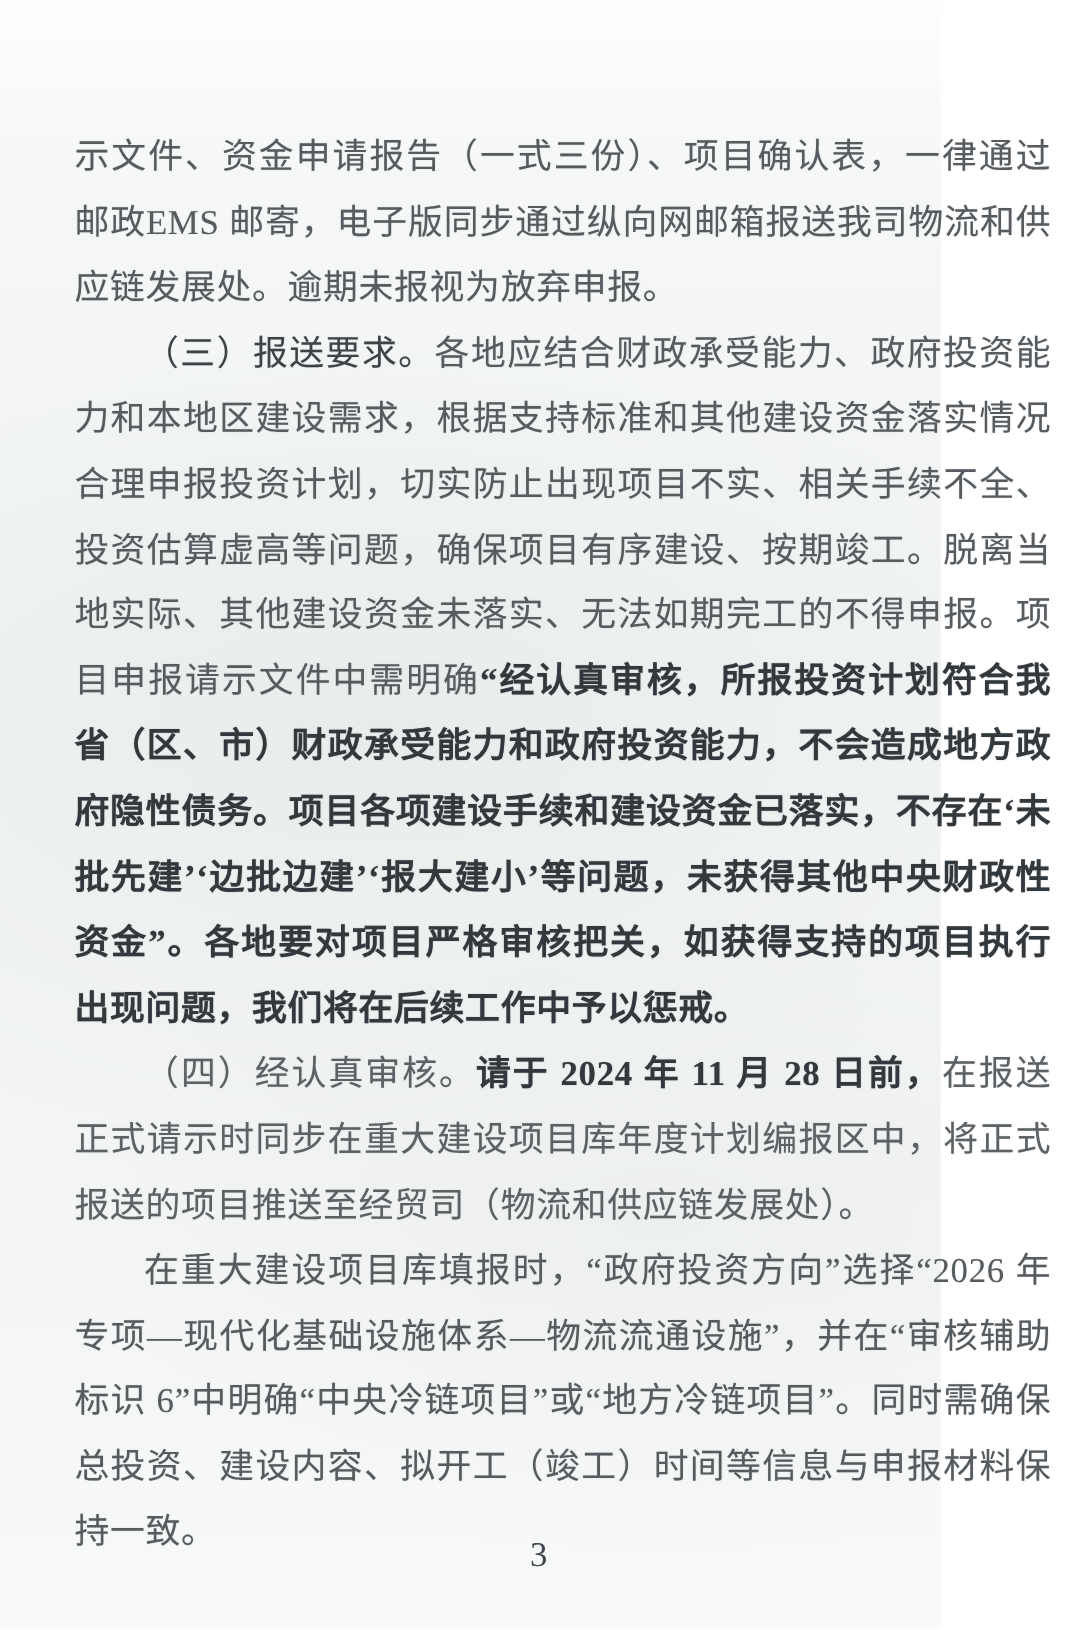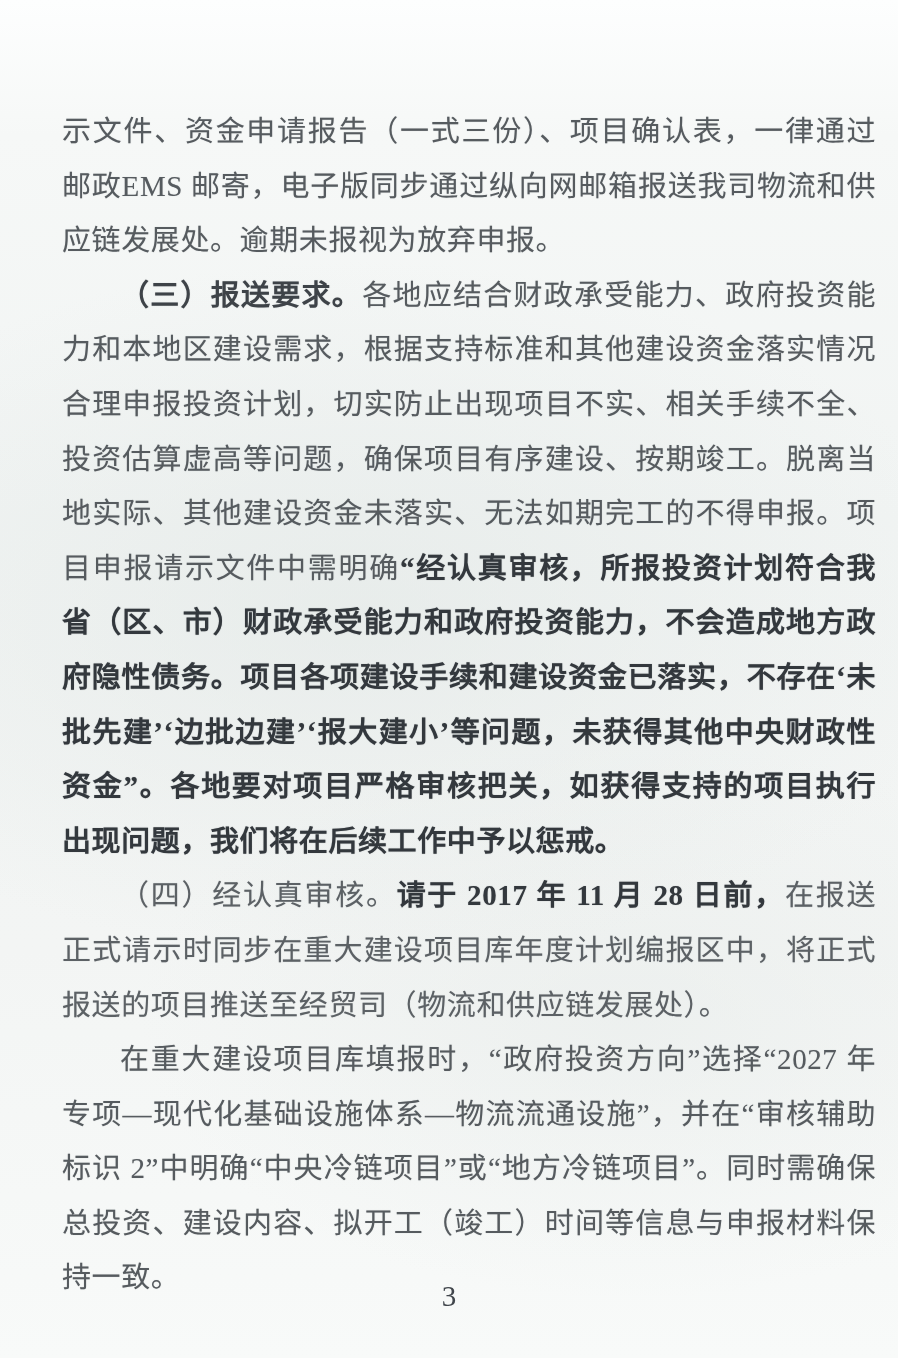--- a/index.html
+++ b/index.html
@@ -7,21 +7,21 @@
     padding: 0;
     width: 898px;
     height: 1358px;
     overflow: hidden;
     font-family: "Liberation Serif", "DejaVu Serif", serif;
   }
 
   
   .page {
     position: relative;
-    width: 898px;
+    width: 784px;
     height: 1358px;
     background:
       radial-gradient(ellipse 900px 500px at 40% 45%, rgba(224,230,228,0.55) 0%, rgba(224,230,228,0) 70%),
       radial-gradient(ellipse 700px 400px at 70% 75%, rgba(228,233,231,0.45) 0%, rgba(228,233,231,0) 70%),
       linear-gradient(180deg, #fdfefe 0%, #f6f8f7 10%, #f1f4f3 38%, #f3f5f4 70%, #f8faf9 100%);
   }
 
   .doc-body {
     position: absolute;
     left: 62px;
@@ -53,21 +53,21 @@
     color: #33383d;
     text-shadow: 0 0 1px rgba(70,76,82,0.45);
   }
   
   .seg-kai {
     font-weight: 400;
     color: #5c6165;
   }
   
   .seg-kaibold {
-    font-weight: 700;
+    font-weight: 400;
     color: #3e4348;
   }
 
   .page-number {
     position: absolute;
     top: 1280px;
     left: 0;
     width: 898px;
     text-align: center;
     font-size: 29px;
@@ -75,17 +75,17 @@
     letter-spacing: 0;
   }
 </style>
 </head>
 <body>
 
 <main class="page">
   <section class="doc-body">
       <p class=""><span class="seg-normal">示文件、资金申请报告（一式三份）、项目确认表，一律通过邮政EMS 邮寄，电子版同步通过纵向网邮箱报送我司物流和供应链发展处。逾期未报视为放弃申报。</span></p>
       <p class="indent"><span class="seg-kaibold">（三）报送要求。</span><span class="seg-normal">各地应结合财政承受能力、政府投资能力和本地区建设需求，根据支持标准和其他建设资金落实情况合理申报投资计划，切实防止出现项目不实、相关手续不全、投资估算虚高等问题，确保项目有序建设、按期竣工。脱离当地实际、其他建设资金未落实、无法如期完工的不得申报。项目申报请示文件中需明确</span><span class="seg-bold">“经认真审核，所报投资计划符合我省（区、市）财政承受能力和政府投资能力，不会造成地方政府隐性债务。项目各项建设手续和建设资金已落实，不存在‘未批先建’‘边批边建’‘报大建小’等问题，未获得其他中央财政性资金”。各地要对项目严格审核把关，如获得支持的项目执行出现问题，我们将在后续工作中予以惩戒。</span></p>
-      <p class="indent"><span class="seg-kai">（四）经认真审核。</span><span class="seg-bold">请于 2017 年 11 月 28 日前，</span><span class="seg-kai">在报送正式请示时同步在重大建设项目库年度计划编报区中，将正式报送的项目推送至经贸司（物流和供应链发展处）。</span></p>
-      <p class="indent"><span class="seg-normal">在重大建设项目库填报时，“政府投资方向”选择“2027 年专项—现代化基础设施体系—物流流通设施”，并在“审核辅助标识 2”中明确“中央冷链项目”或“地方冷链项目”。同时需确保总投资、建设内容、拟开工（竣工）时间等信息与申报材料保持一致。</span></p>
+      <p class="indent"><span class="seg-kai">（四）经认真审核。</span><span class="seg-bold">请于 2024 年 11 月 28 日前，</span><span class="seg-kai">在报送正式请示时同步在重大建设项目库年度计划编报区中，将正式报送的项目推送至经贸司（物流和供应链发展处）。</span></p>
+      <p class="indent"><span class="seg-normal">在重大建设项目库填报时，“政府投资方向”选择“2026 年专项—现代化基础设施体系—物流流通设施”，并在“审核辅助标识 6”中明确“中央冷链项目”或“地方冷链项目”。同时需确保总投资、建设内容、拟开工（竣工）时间等信息与申报材料保持一致。</span></p>
     </section>
   <footer class="page-number">3</footer>
 </main>
 
 </body></html>

